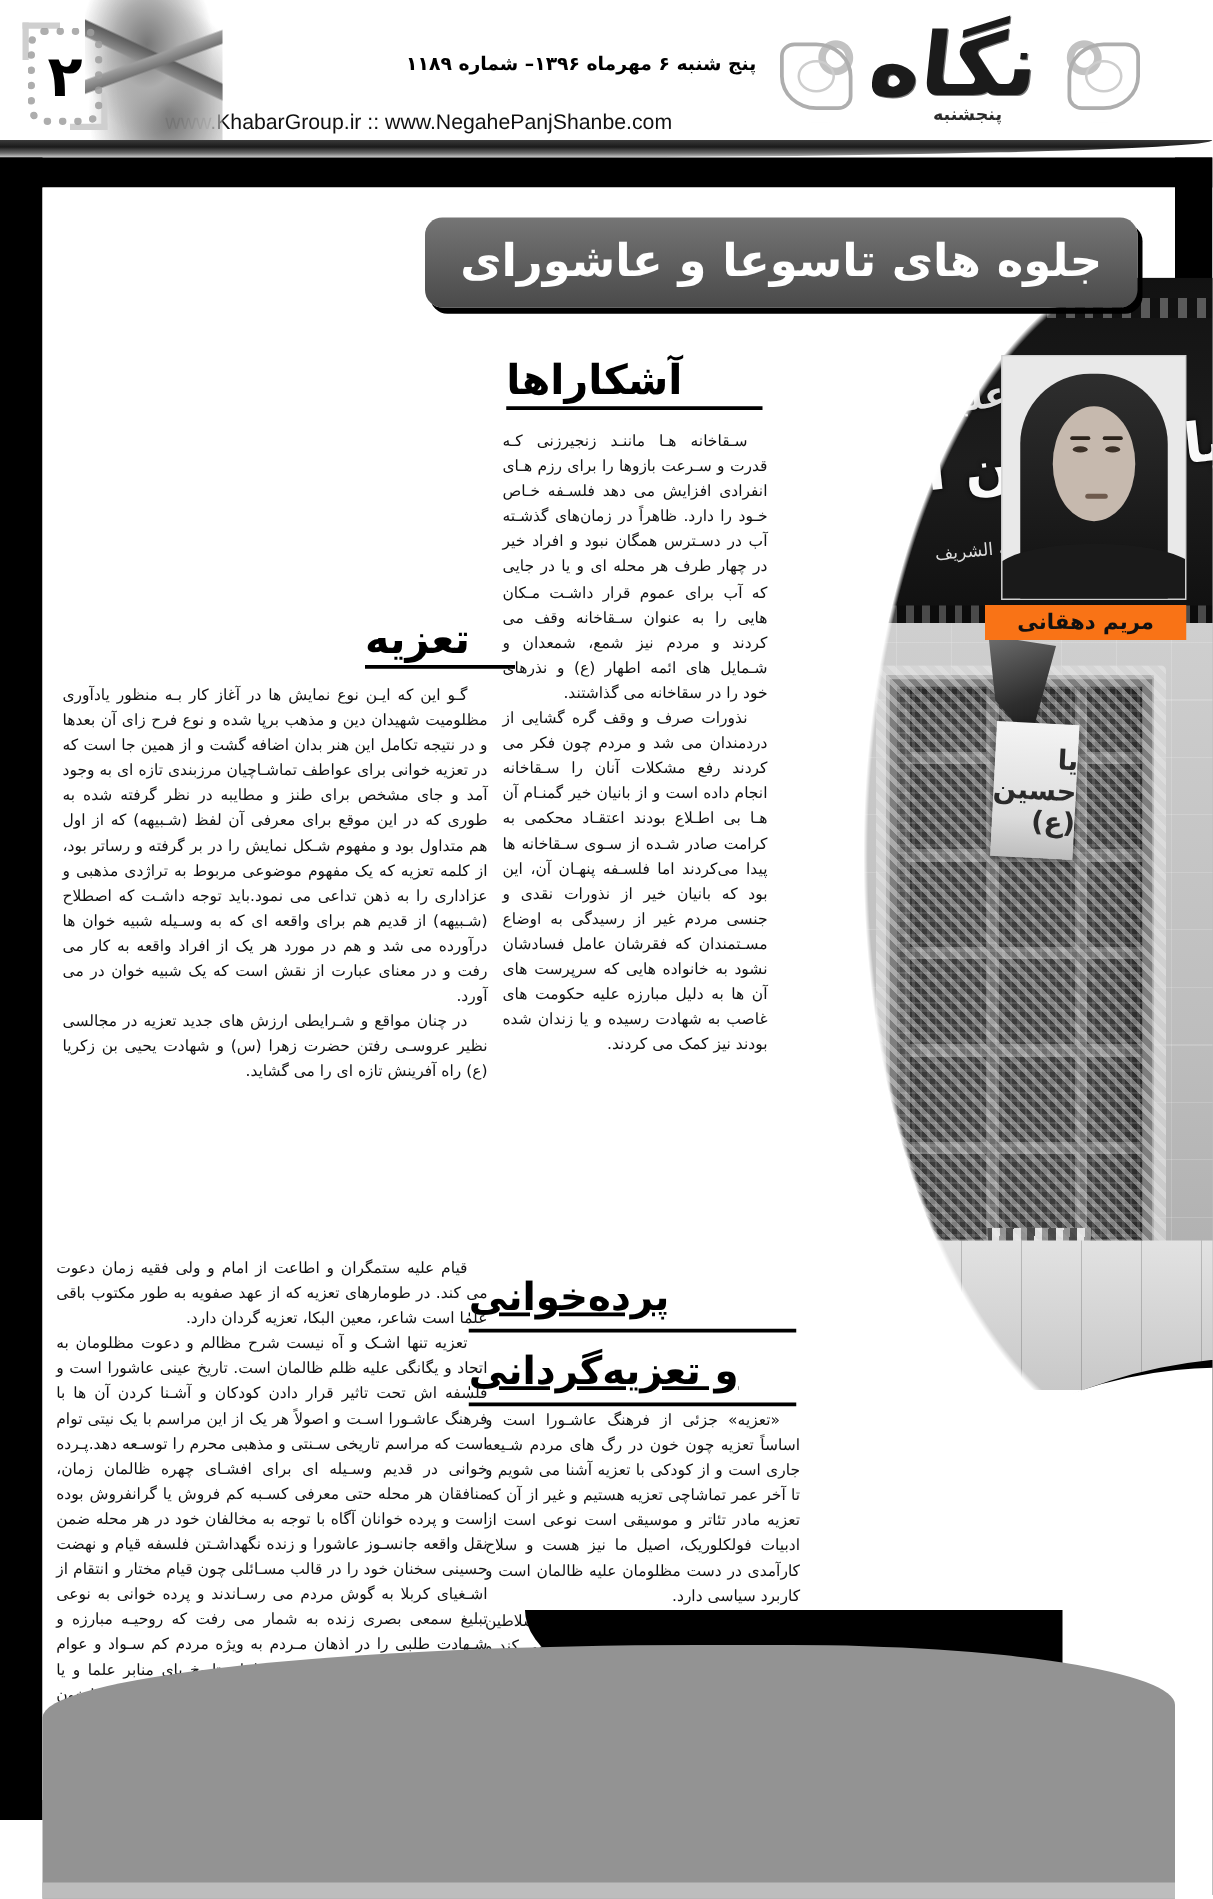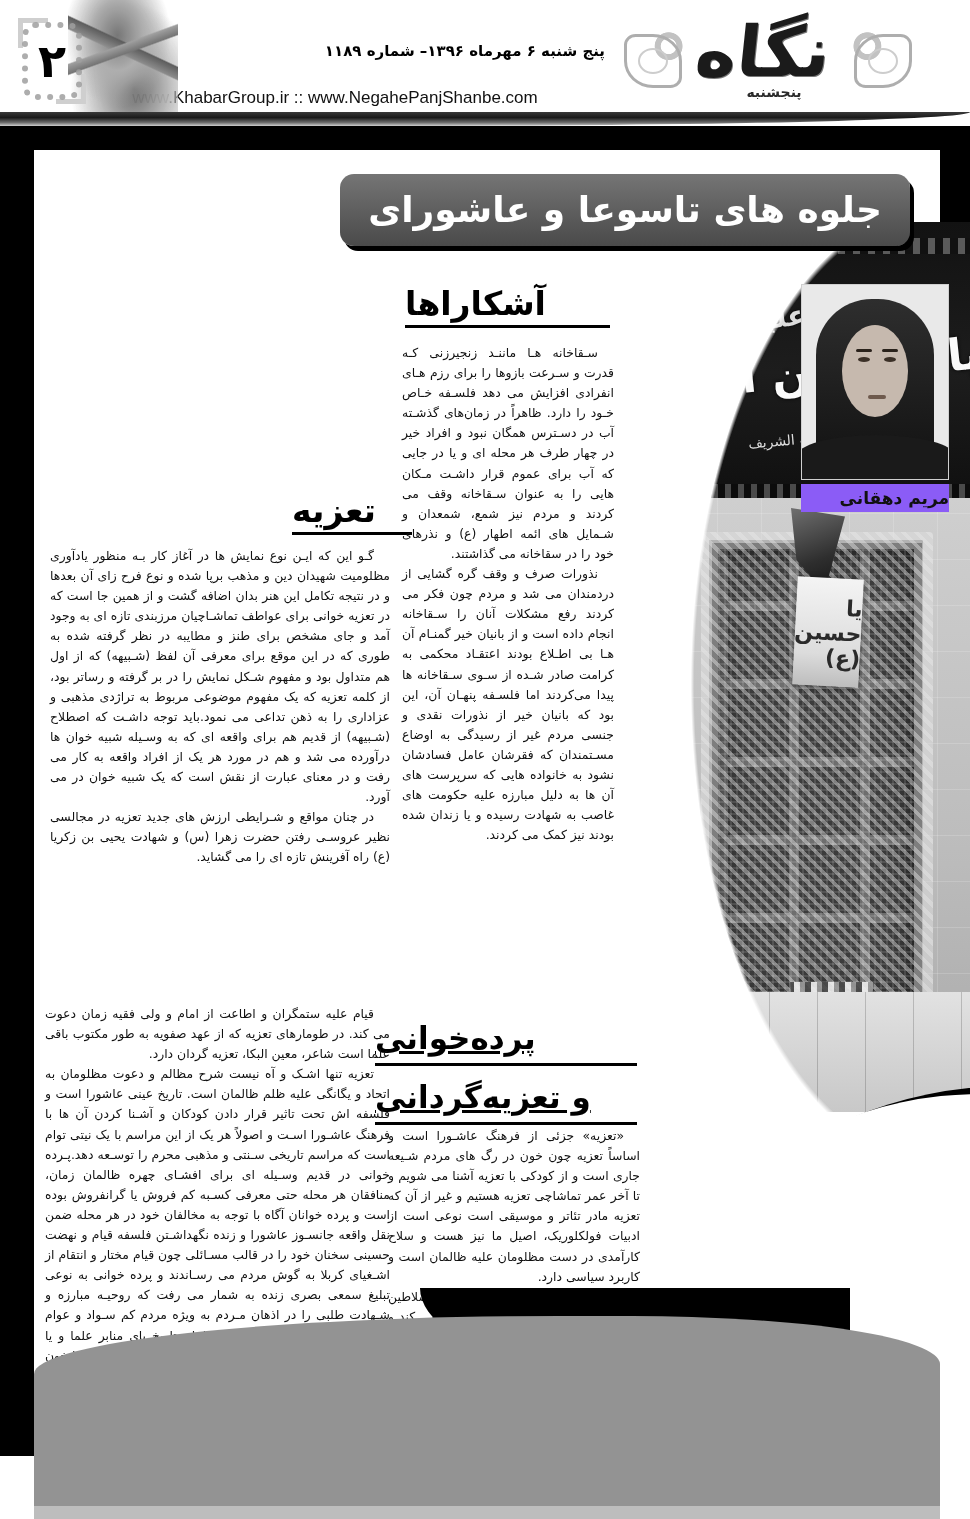--- a/index.html
+++ b/index.html
@@ -141,23 +141,23 @@
   .author-photo .eye.r { left:82px; }
   .author-photo .brow { position:absolute; top:64px; width:16px; height:3px; background:#2a221b; border-radius:2px;}
   .author-photo .brow.l { left:54px; }
   .author-photo .brow.r { left:80px; }
   .author-photo .mouth { position:absolute; left:66px; top:110px; width:18px; height:4px; background:#6e5a4d; border-radius:3px;}
   .author-photo .shoulders {
     position:absolute; left:-6px; bottom:0; width:160px; height:44px;
     background:#1a1a1a; border-radius:54% 54% 0 0;
   }
   .author-caption {
-    position:absolute; right:21px; top:358px; width:148px; height:28px;
-    background:#8b5cf6;
-    line-height:28px; 
+    position:absolute; right:21px; top:358px; width:161px; height:28px;
+    background:#f97316;
+    line-height:28px; text-align:center;
     font-size:17px; font-weight:bold; color:#111;
   }
 
   
   .sec-head {
     position:absolute; font-weight:bold; color:#000; text-align:left;
     white-space:nowrap;
   }
   .sec-head .rule { display:block; height:3px; background:#000; margin-top:2px; }
 

